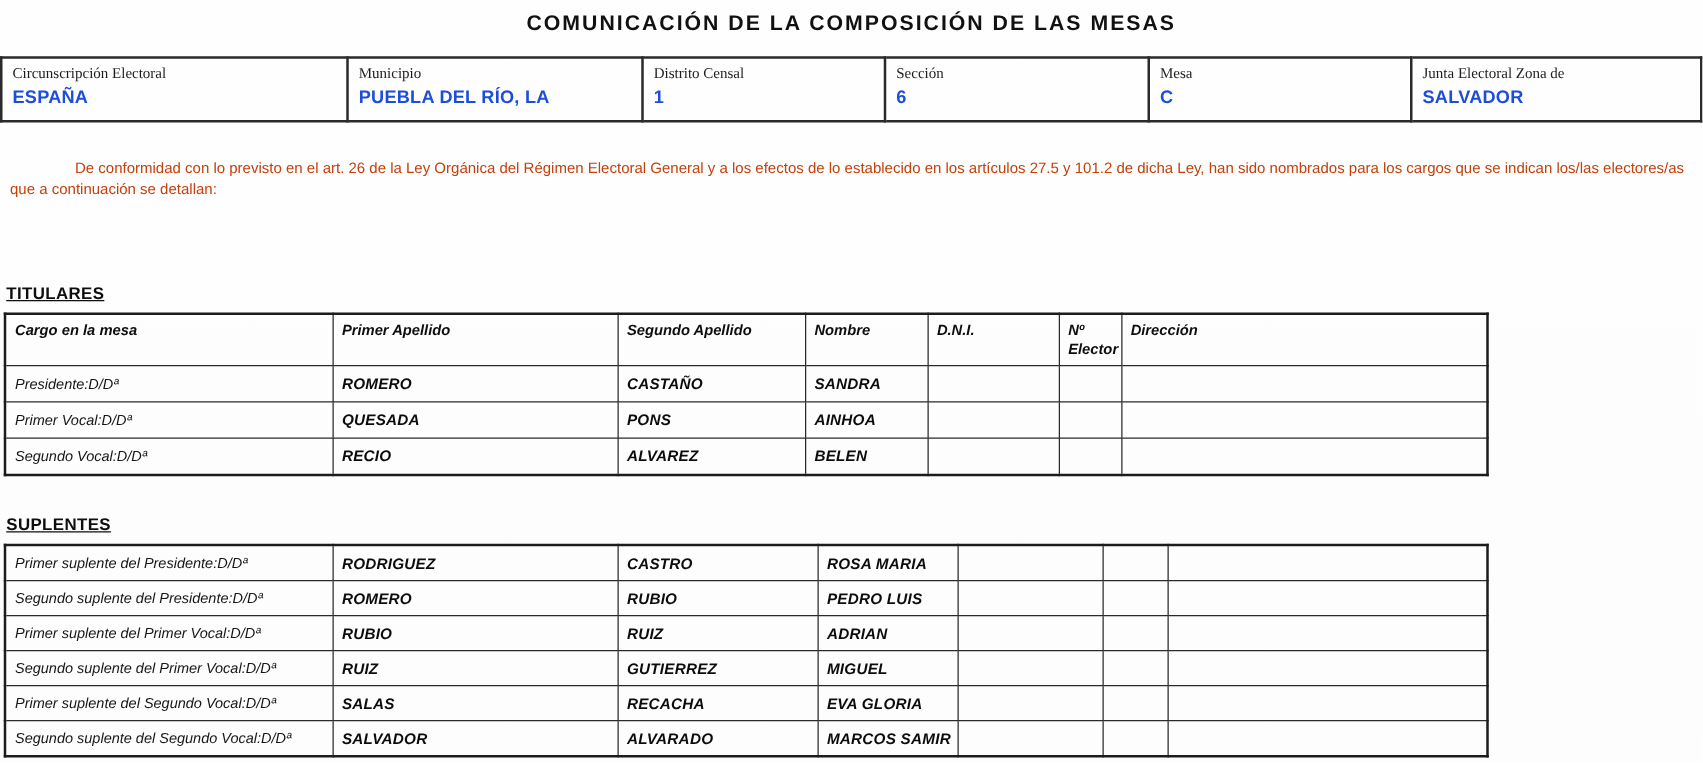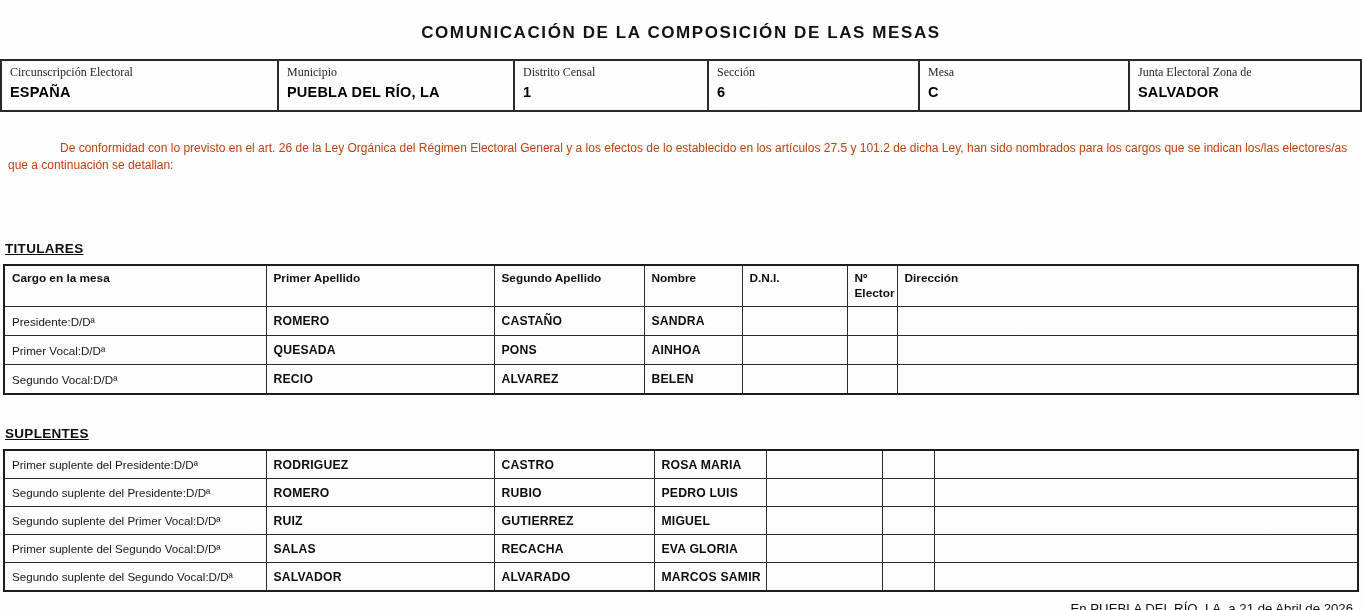--- a/index.html
+++ b/index.html
@@ -13,21 +13,21 @@
     overflow: hidden;
     font-family: "Liberation Sans", "DejaVu Sans", sans-serif;
     color: #131313;
     position: relative;
     background: linear-gradient(180deg, #fefefe 0%, #fdfdfd 100%);
   }
   .page { width: 1362px; }
 
   
   .doc-title {
-    margin-top: 23px;
+    margin-top: 9px;
     text-align: center;
     font-size: 17px;
     font-weight: 700;
     letter-spacing: 1.6px;
     color: #111;
   }
 
   
   table { border-collapse: collapse; table-layout: fixed; }
   .header-table {
@@ -44,21 +44,21 @@
     font-family: "Liberation Serif", "DejaVu Serif", serif;
     font-size: 12px;
     color: #1d1d1d;
     line-height: 1.25;
   }
   .field-value {
     margin-top: 4px;
     font-size: 14.5px;
     font-weight: 700;
     letter-spacing: 0.2px;
-    color: #000000;
+    color: #1d4ed8;
   }
 
   
   .intro {
     margin: 28px 6px 0 8px;
     font-size: 12px;
     line-height: 1.38;
     text-indent: 52px;
     color: #c2410c;
   }
@@ -69,23 +69,24 @@
     font-size: 13.5px;
     font-weight: 700;
     text-decoration: underline;
     letter-spacing: 0.3px;
     color: #0e0e0e;
   }
   .section-heading.suplentes { margin-top: 31px; }
 
   
   .data-table {
-    width: 1356px;
+    width: 1188px;
     margin: 8px 0 0 3px;
     border: 2px solid #1c1c1c;
+    font-style: italic;
   }
   .data-table th, .data-table td {
     border: 1.6px solid #2b2b2b;
     overflow: hidden;
   }
   .data-table th {
     text-align: left;
     vertical-align: top;
     font-size: 11.8px;
     font-weight: 700;
@@ -244,20 +245,29 @@
     <tr>
       <td class="cell-cargo">Segundo suplente del Presidente:D/Dª</td>
       <td class="cell-name">ROMERO</td>
       <td class="cell-name">RUBIO</td>
       <td class="cell-name">PEDRO LUIS</td>
       <td></td>
       <td></td>
       <td></td>
     </tr>
     <tr>
+      <td class="cell-cargo">Primer suplente del Primer Vocal:D/Dª</td>
+      <td class="cell-name">RUBIO</td>
+      <td class="cell-name">RUIZ</td>
+      <td class="cell-name">ADRIAN</td>
+      <td></td>
+      <td></td>
+      <td></td>
+    </tr>
+    <tr>
       <td class="cell-cargo">Segundo suplente del Primer Vocal:D/Dª</td>
       <td class="cell-name">RUIZ</td>
       <td class="cell-name">GUTIERREZ</td>
       <td class="cell-name">MIGUEL</td>
       <td></td>
       <td></td>
       <td></td>
     </tr>
     <tr>
       <td class="cell-cargo">Primer suplente del Segundo Vocal:D/Dª</td>

